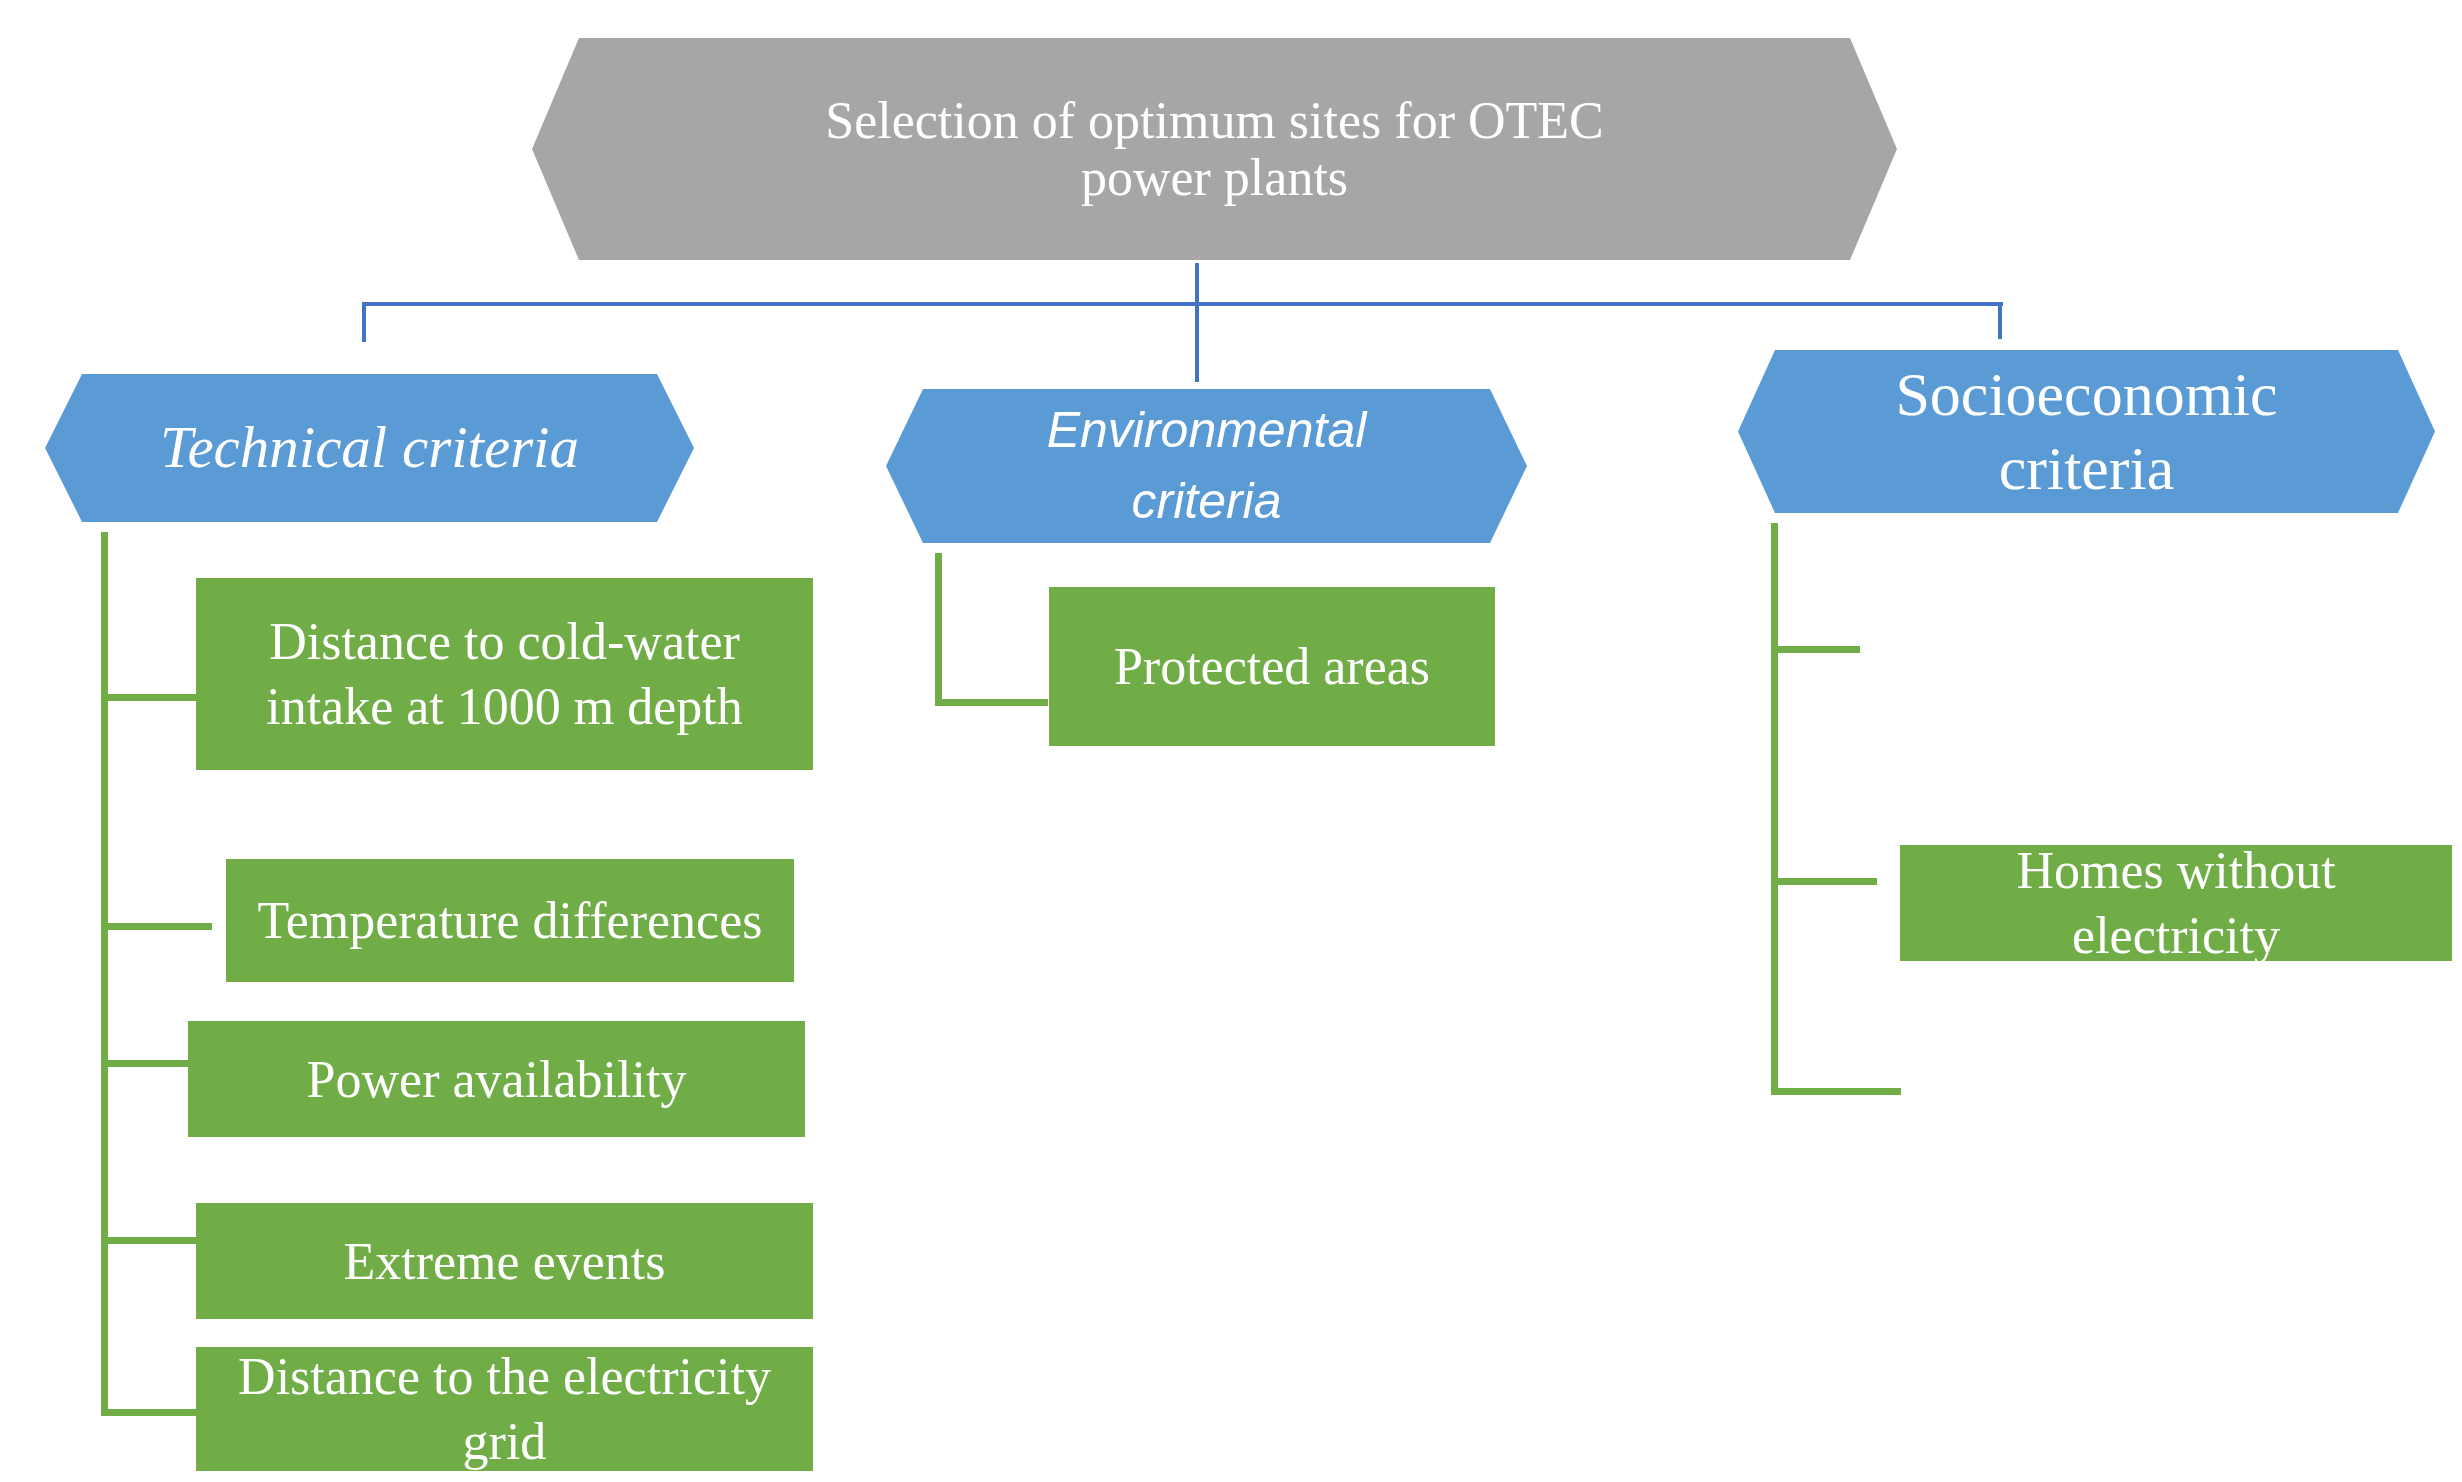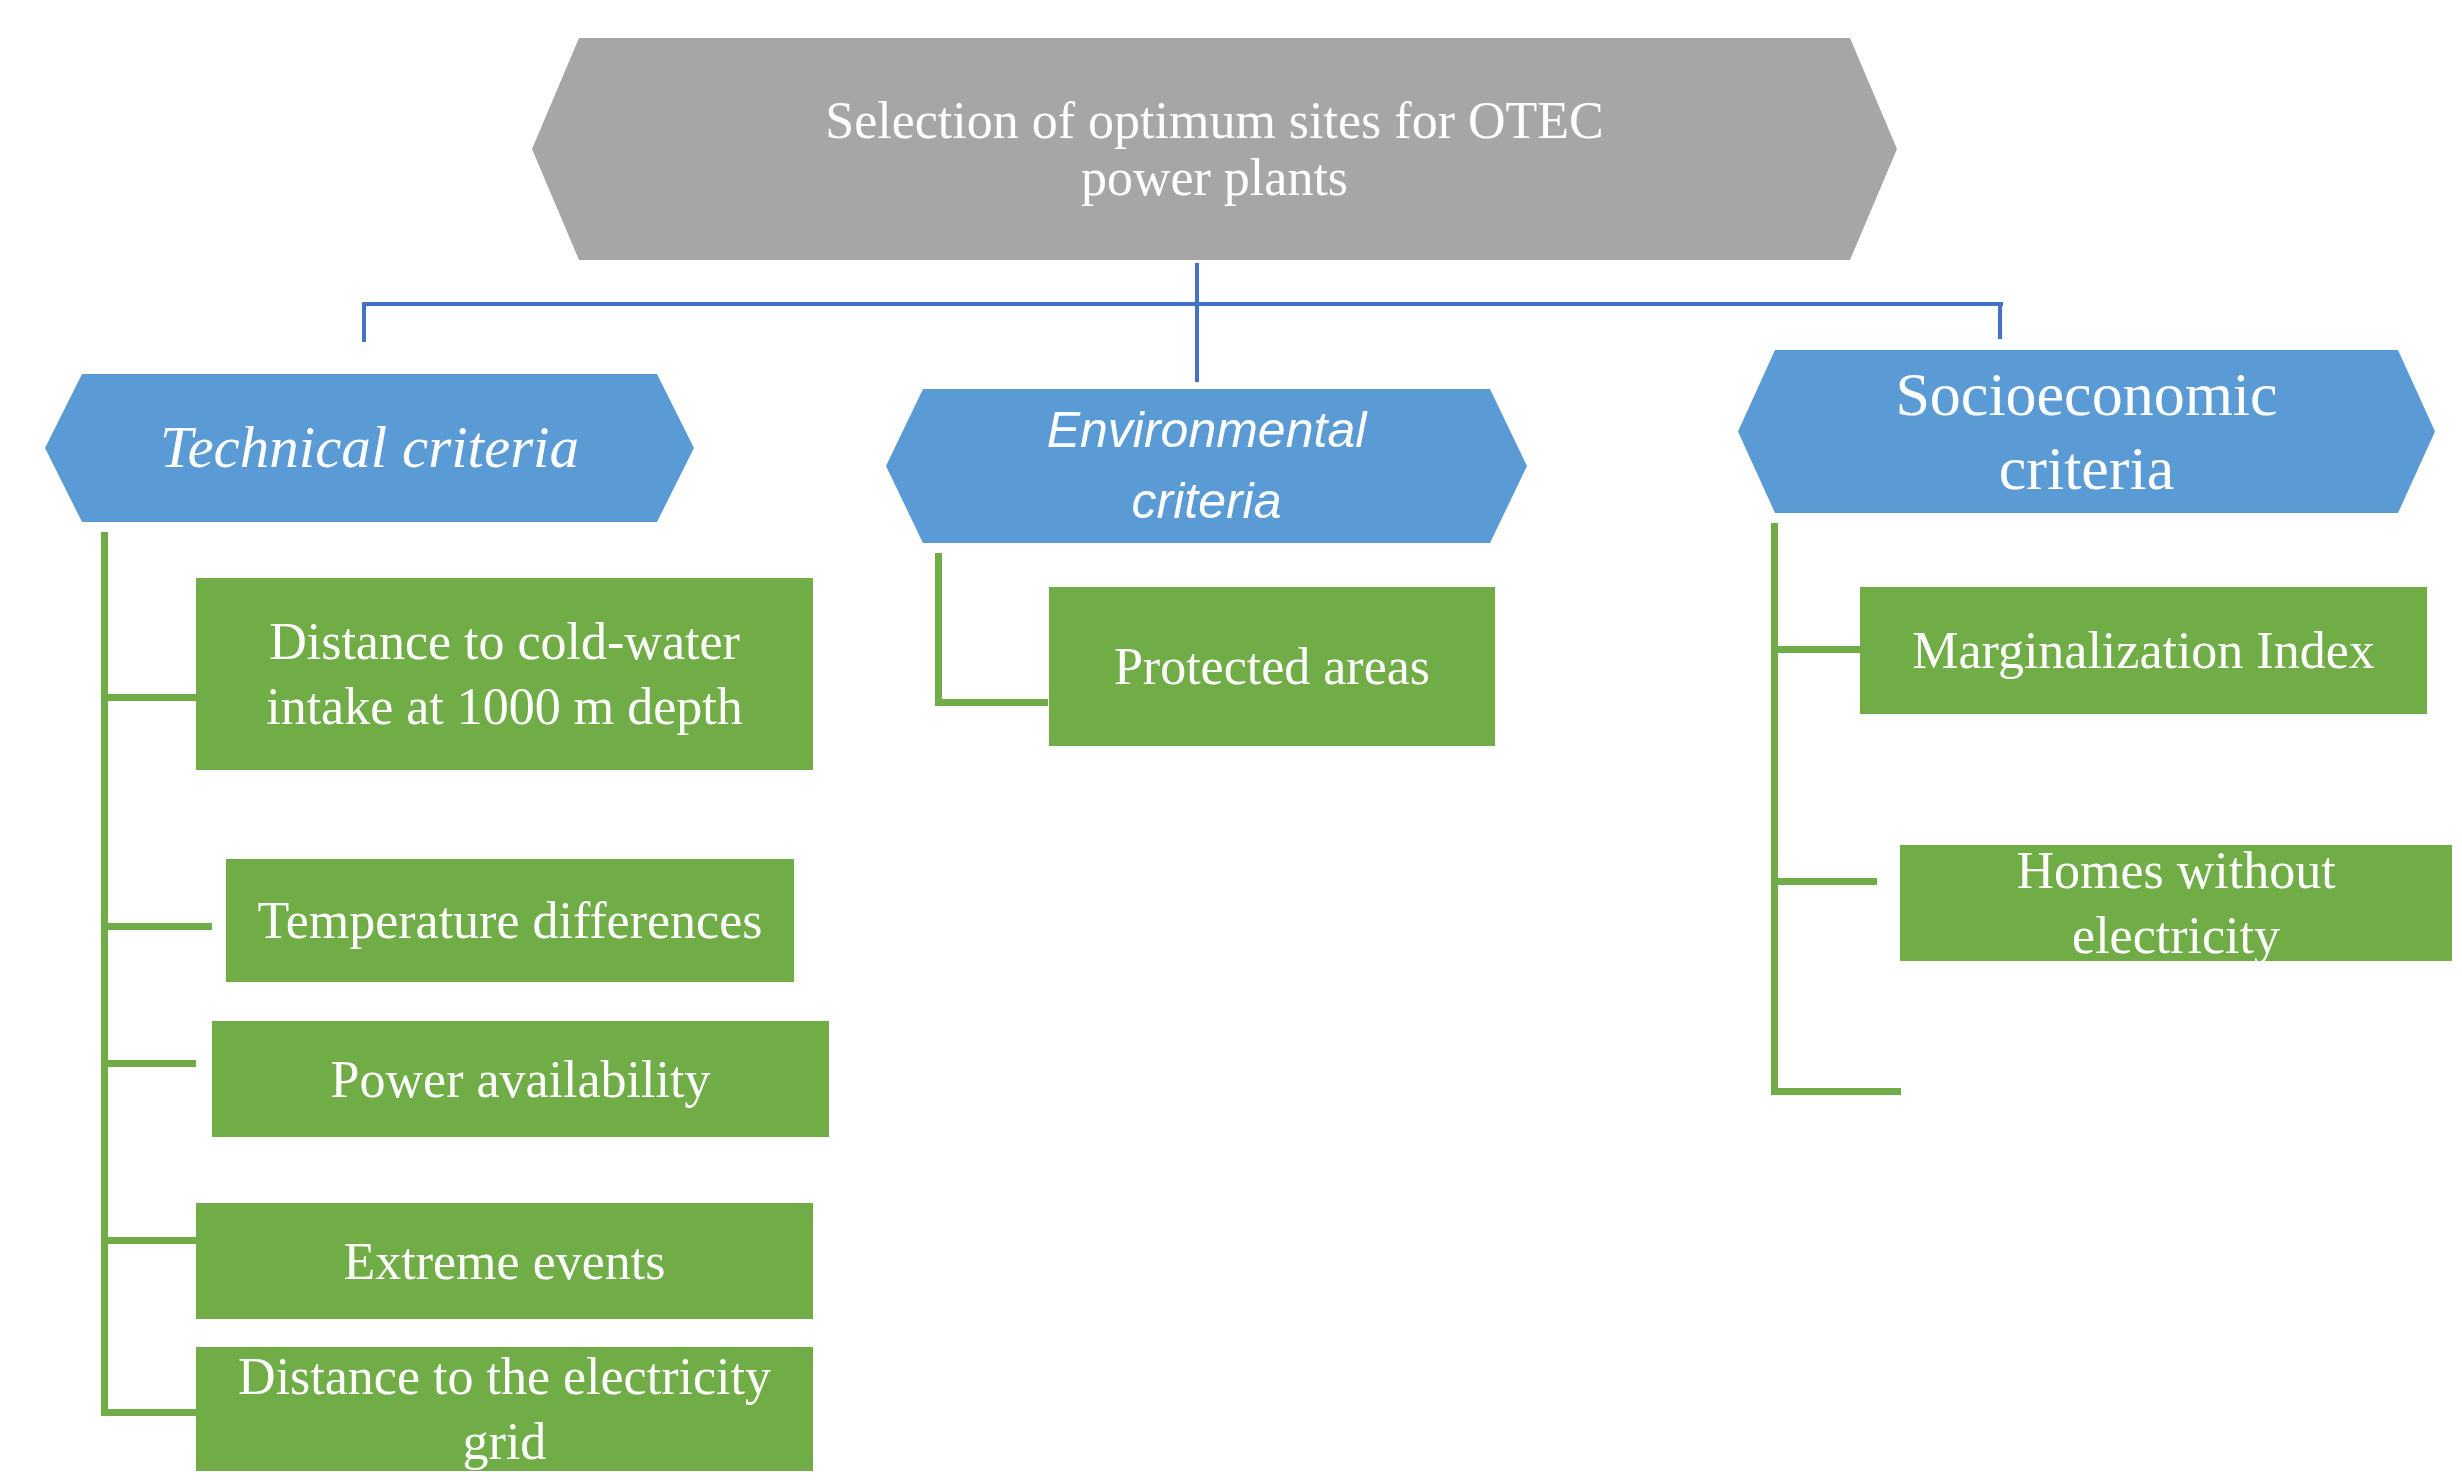--- a/index.html
+++ b/index.html
@@ -107,40 +107,37 @@
 
   <div class="node item" style="left:196px; top:578px; width:617px; height:192px;">
     <span>Distance to cold-water</span>
     <span>intake at 1000 m depth</span>
   </div>
 
   <div class="node item" style="left:226px; top:851px; width:568px; height:123px;margin-top:8px;">
     <span>Temperature differences</span>
   </div>
 
-  <div class="node item" style="left:212px; top:1021px; width:617px; height:116px;">
+  <div class="node item" style="left:188px; top:1021px; width:617px; height:116px;">
     <span>Power availability</span>
   </div>
 
   <div class="node item" style="left:196px; top:1203px; width:617px; height:116px;">
     <span>Extreme events</span>
   </div>
 
   <div class="node item" style="left:196px; top:1347px; width:617px; height:124px;">
     <span>Distance to the electricity</span>
     <span>grid</span>
   </div>
 
   <div class="node item" style="left:1049px; top:587px; width:446px; height:159px;">
     <span>Protected areas</span>
   </div>
 
-  <div class="node item" style="left:1860px; top:587px; width:567px; height:127px;">
-    <span>Marginalization Index</span>
-  </div>
 
   <div class="node item" style="left:1900px; top:825px; width:552px; height:116px;margin-top:20px;">
     <span>Homes without</span>
     <span>electricity</span>
   </div>
 
 
 </div>
 
 

